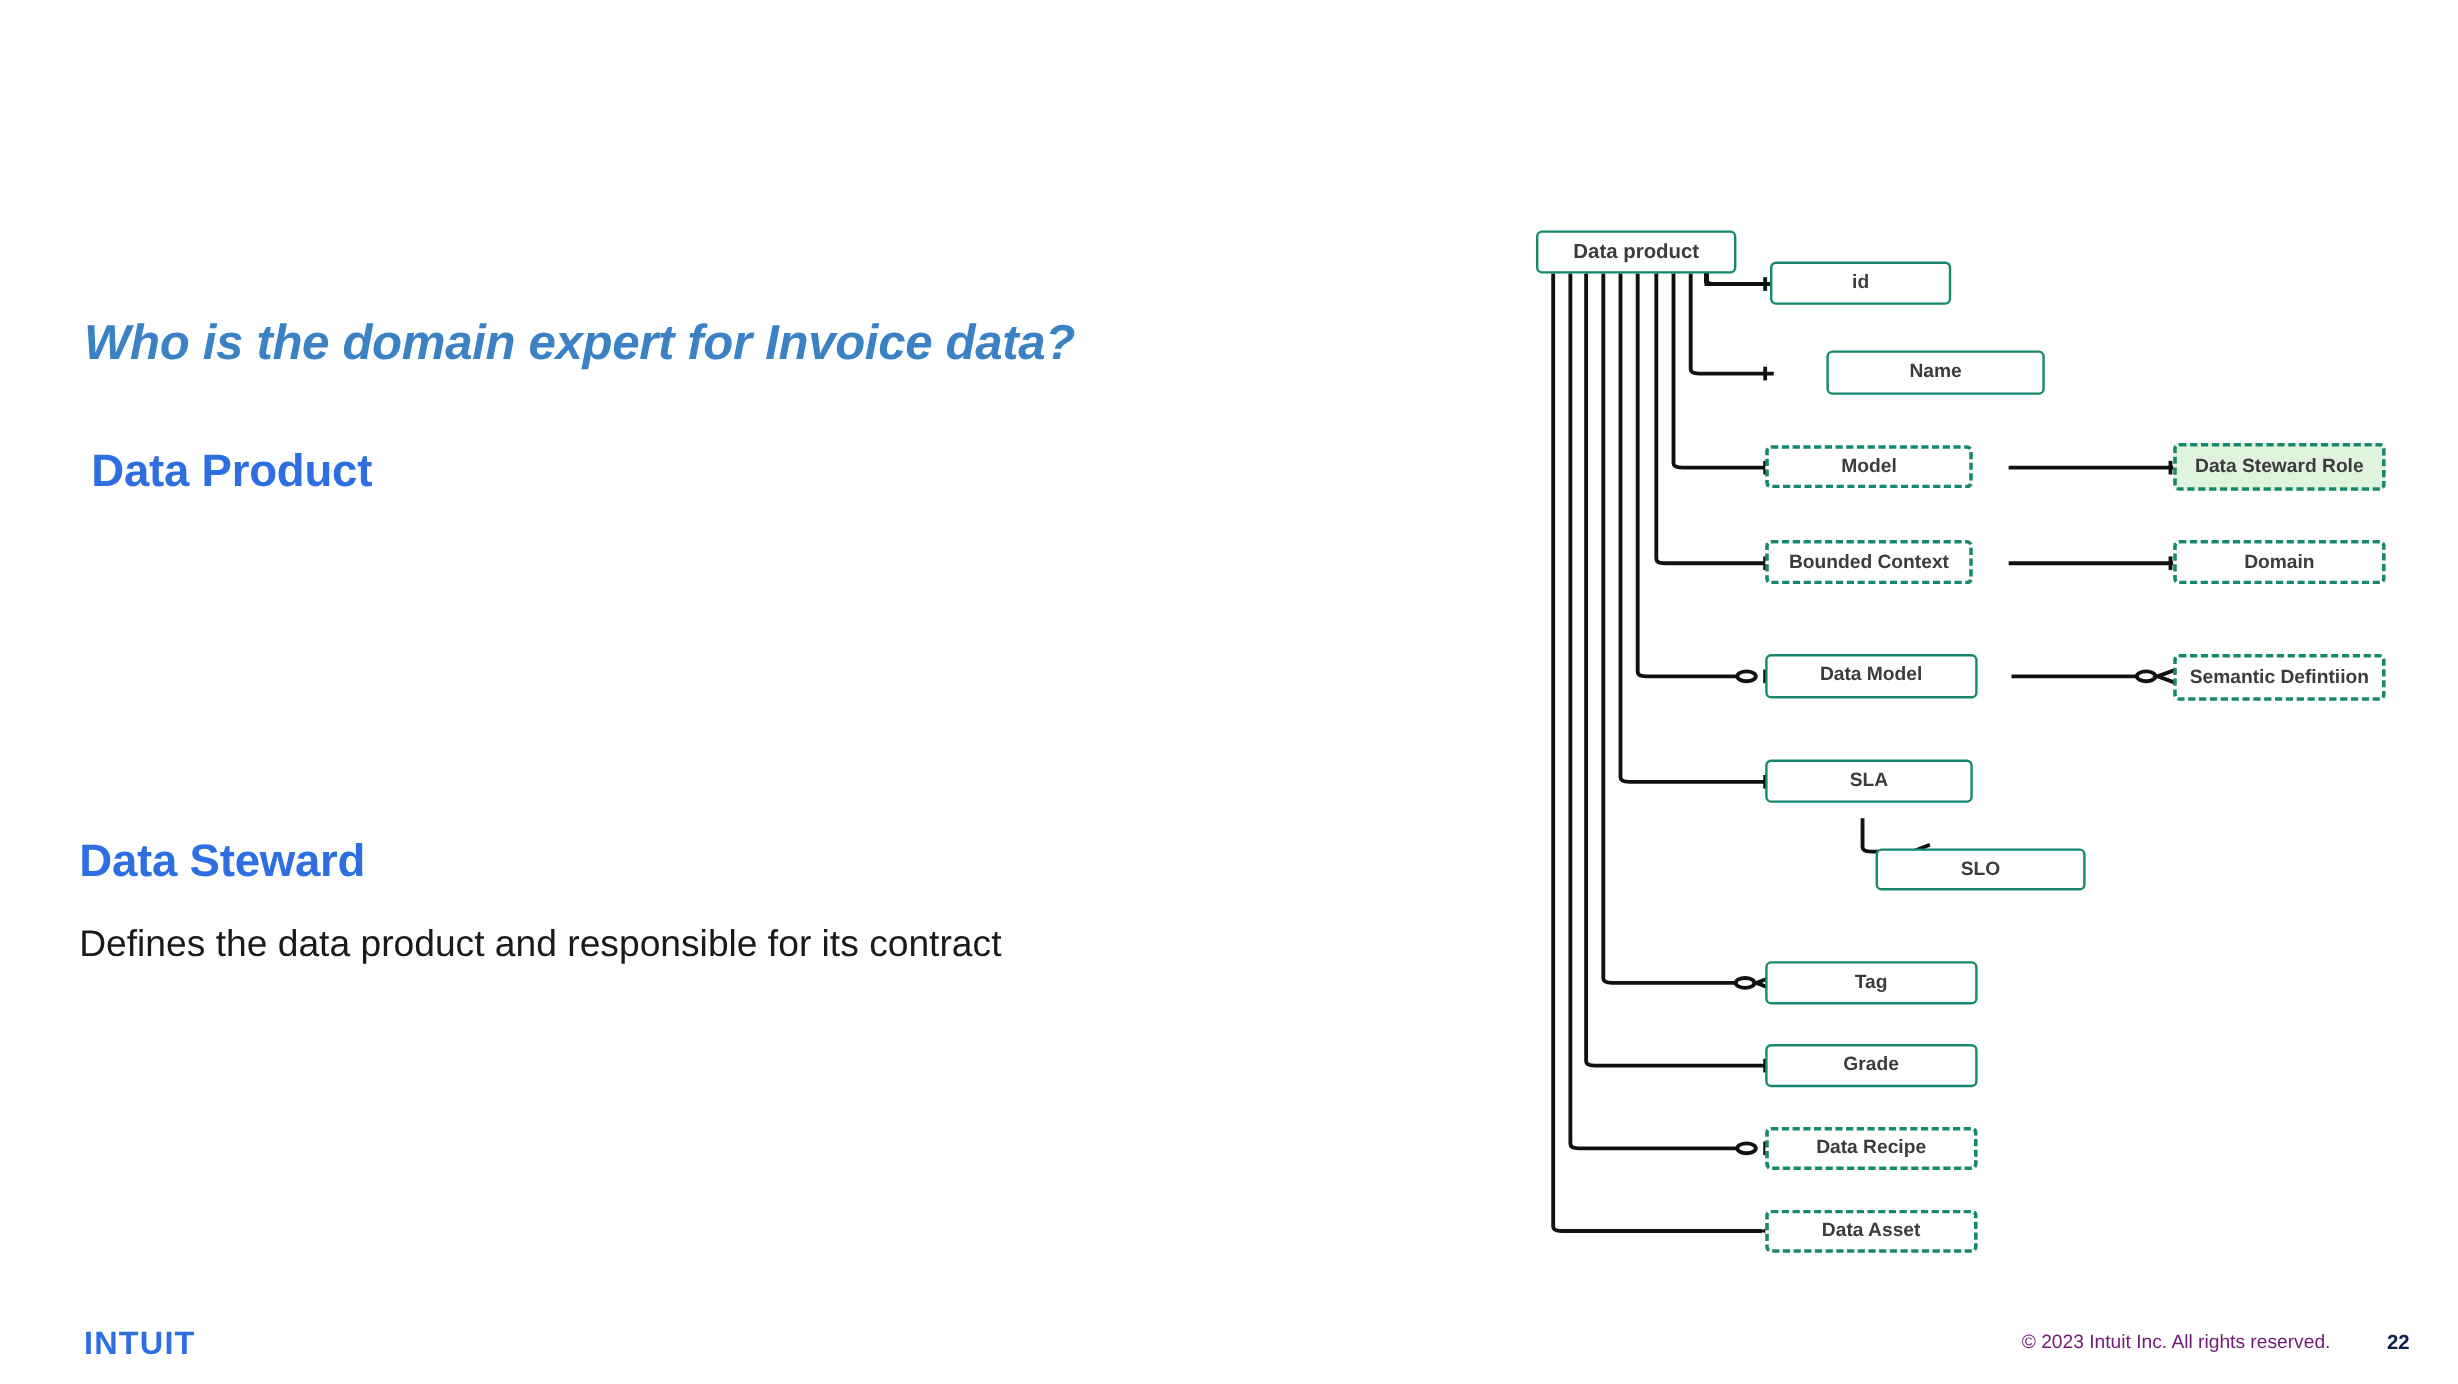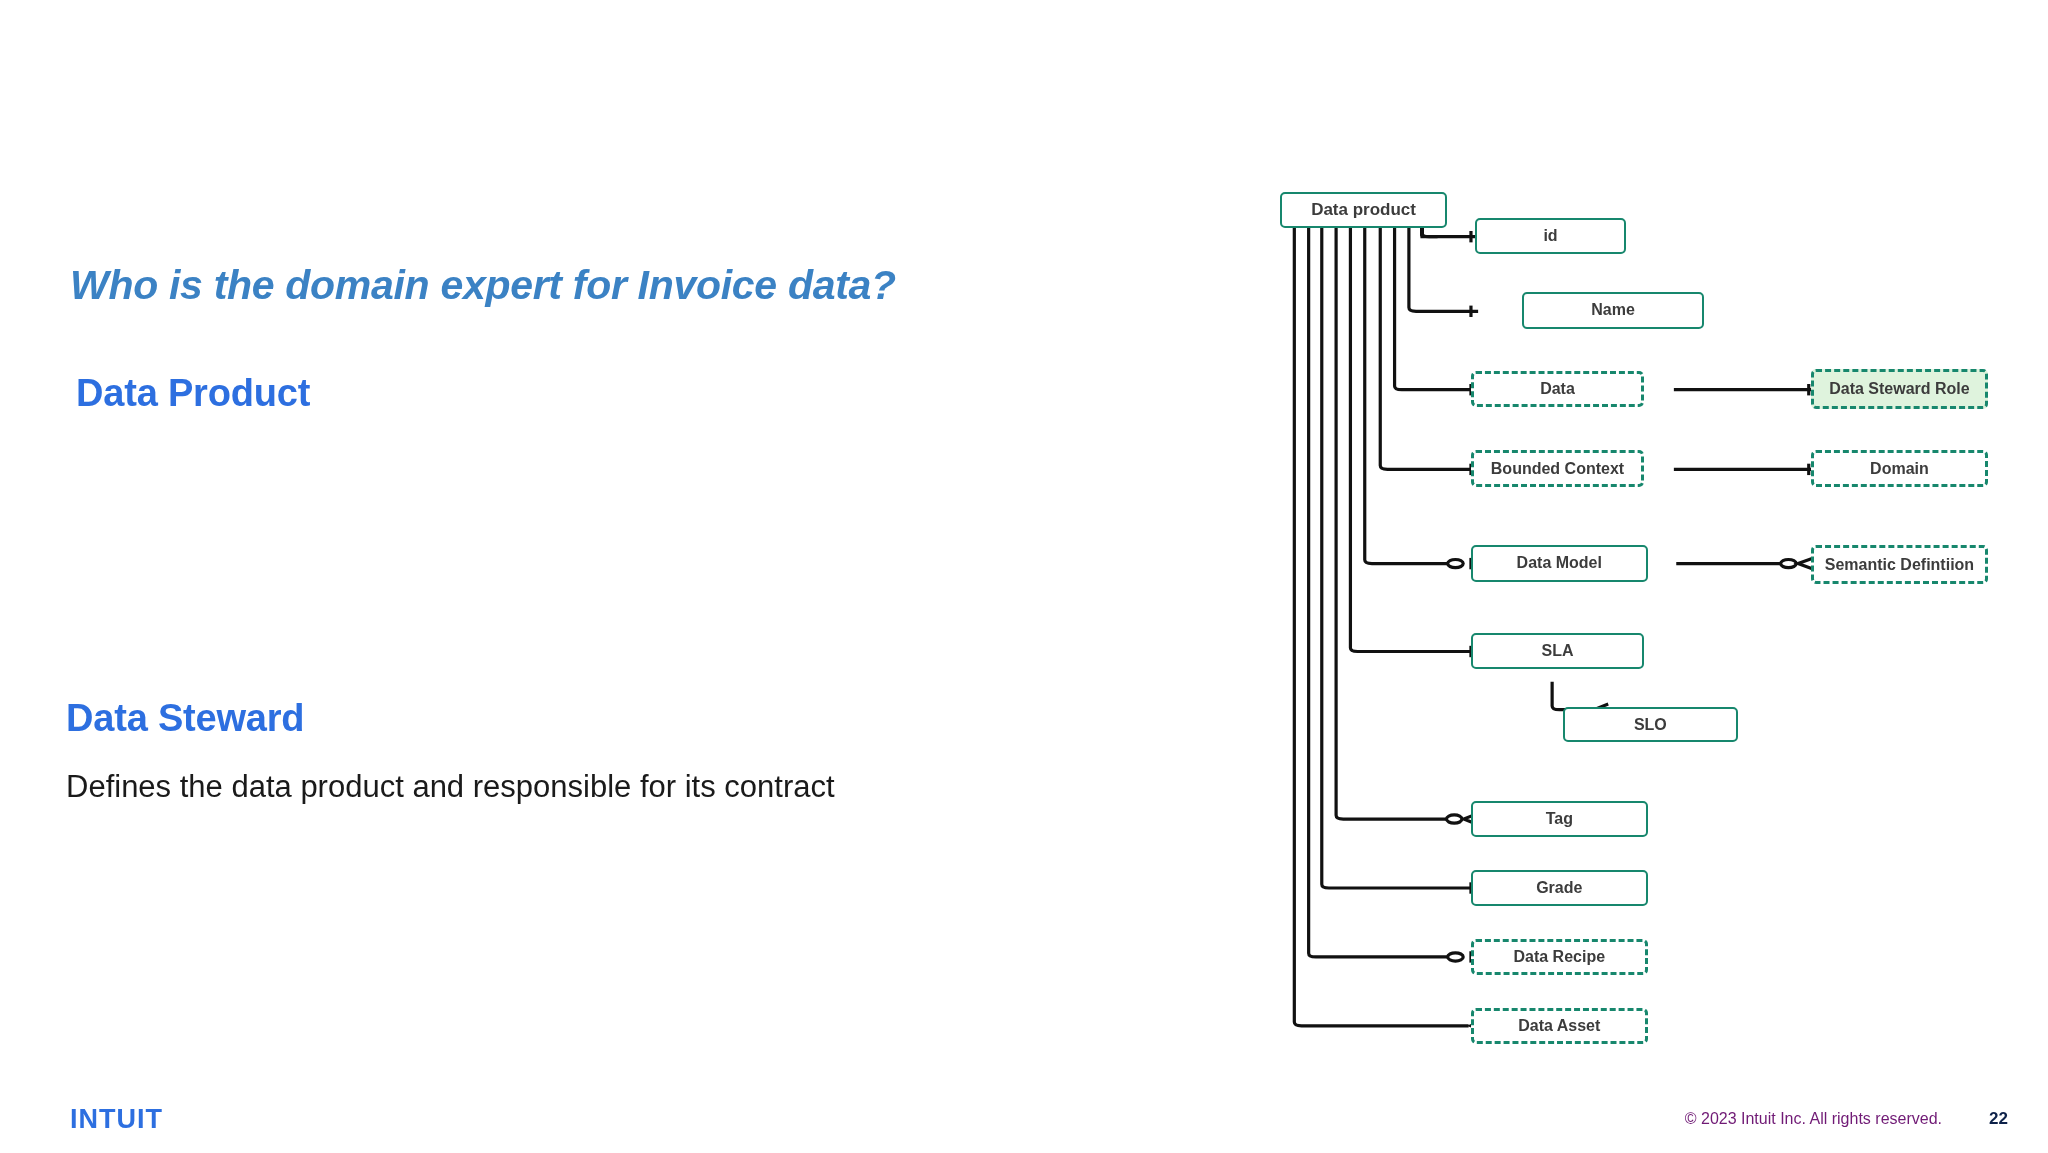--- a/index.html
+++ b/index.html
@@ -165,21 +165,21 @@
         <path d="M447,566 L434,575 L447,584" vector-effect="non-scaling-stroke"></path>
       </g>
     </svg>
 
     <div class="ent root" style="left: 0px; top: -7.58824px; width: 167.097px; height: 35.4118px;">Data product</div>
 
     <div class="ent" style="left: 195px; top: 17.7059px; width: 151px; height: 36.6765px;">id</div>
 
     <div class="ent" style="left: 196px; top: 92.3235px; width: 182px; height: 36.6765px; margin-left: 46px;">Name</div>
 
-    <div class="ent dashed" style="left: 190.968px; top: 170.735px; width: 173.065px; height: 36.6765px;">Data</div>
+    <div class="ent dashed" style="left: 190.968px; top: 170.735px; width: 173.065px; height: 36.6765px;">Model</div>
 
     <div class="ent dashed" style="left: 190.968px; top: 250.412px; width: 173.065px; height: 36.6765px;">Bounded Context</div>
 
     <div class="ent" style="left: 190.968px; top: 345.265px; width: 176.645px; height: 36.6765px;">Data Model</div>
 
     <div class="ent" style="left: 190.968px; top: 432.529px; width: 173.065px; height: 36.6765px;">SLA</div>
 
     <div class="ent" style="left: 282.871px; top: 507px; width: 175px; height: 35.4118px;">SLO</div>
 
     <div class="ent" style="left: 190.968px; top: 600.735px; width: 176.645px; height: 36.6765px;">Tag</div>

